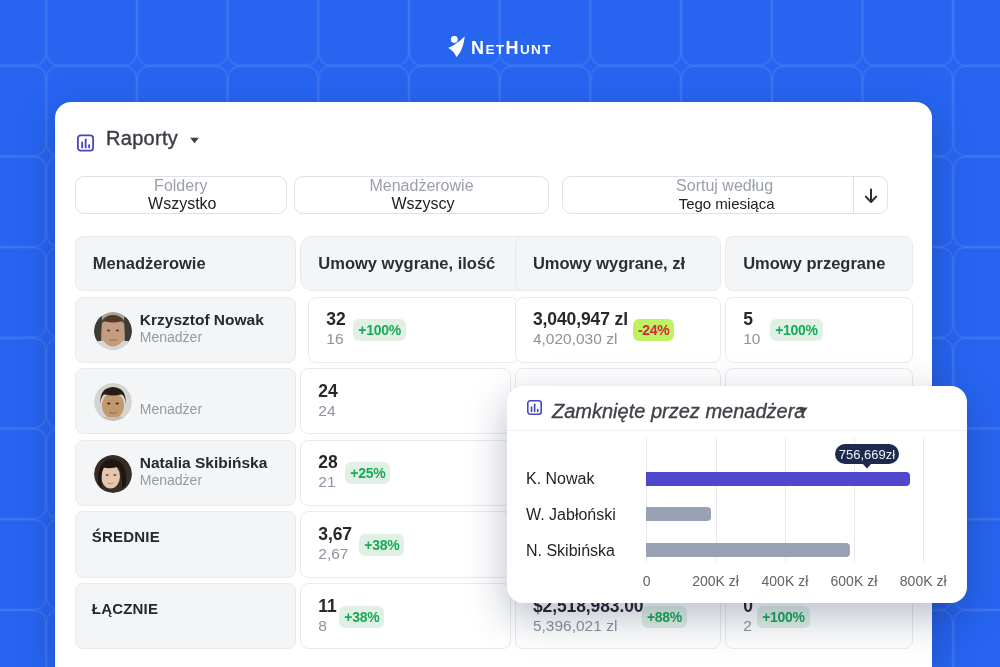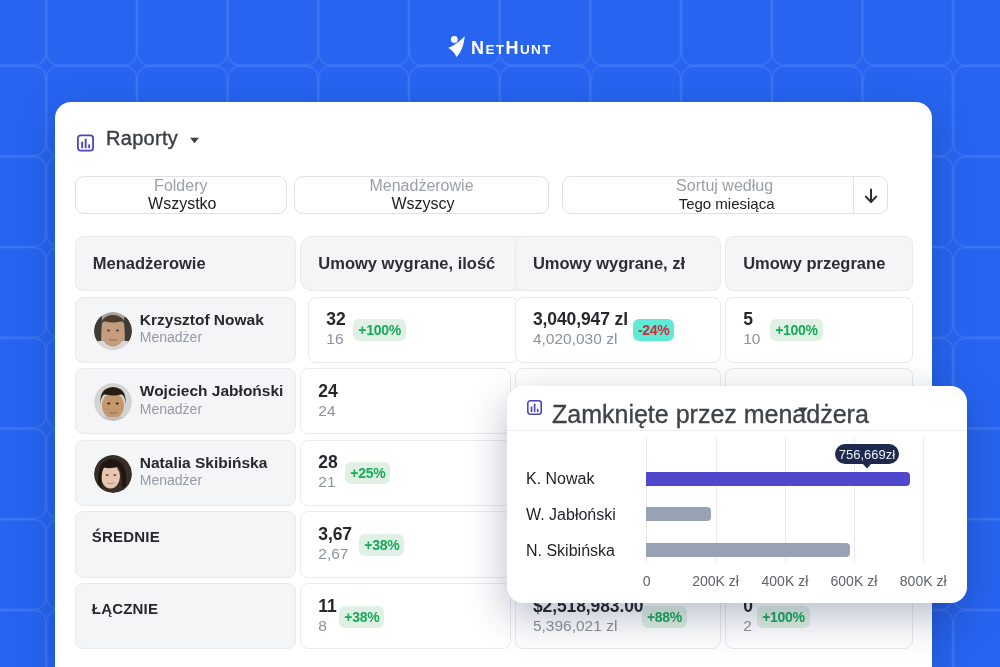--- a/index.html
+++ b/index.html
@@ -23,31 +23,31 @@
   .cell { position:absolute; border:1px solid #e9eaee; border-radius:8px; background:#fff; }
   .cgray { background:#f4f5f7; }
   .hcell { font-size:16.5px; font-weight:bold; color:#2b2e33; display:flex; align-items:center; padding-left:17px; }
 
   .num { position:absolute; left:17px; top:11.5px; }
   .n1 { font-size:17.5px; font-weight:bold; color:#26282c; line-height:20px; letter-spacing:-0.1px; }
   .n2 { font-size:15.5px; color:#8d939c; line-height:19px; }
   .badge { position:absolute; top:21.5px; height:22px; border-radius:6px; font-size:14px; font-weight:bold; letter-spacing:-0.3px;
            display:flex; align-items:center; padding:0 5px; }
   .bg-g { background:#e1f0e4; color:#15ab58; }
-  .bg-r { background:#5eead4; color:#cf2b38; }
+  .bg-r { background:#bef264; color:#cf2b38; }
 
   .pname { position:absolute; left:64px; top:12px; font-size:15.5px; font-weight:bold; color:#26282c; line-height:20px; white-space:nowrap; }
   .psub  { position:absolute; left:64px; top:30.5px; font-size:14px; color:#949aa3; line-height:18px; }
   .avatar { position:absolute; left:18px; top:14px; width:38px; height:38px; border-radius:50%; overflow:hidden; }
   .rowlabel { position:absolute; left:16px; top:16px; font-size:15px; font-weight:bold; color:#26282c; letter-spacing:0.2px; }
 
   .chartcard { position:absolute; left:507px; top:386px; width:460px; height:217px; background:#fff;
                border-radius:16px; box-shadow:0 14px 40px rgba(20,35,80,0.30); z-index:5; }
   .chead { border-bottom:1px solid #edeff2; height:45px; position:relative; }
-  .ctitle { position:absolute; left:45px; top:13.5px; font-size:25px; color:#3f4349; -webkit-text-stroke:0.35px #3f4349; }
+  .ctitle { position:absolute; left:45px; top:13.5px; font-size:20px; color:#3f4349;font-style:italic; -webkit-text-stroke:0.35px #3f4349; }
   .clabel { position:absolute; left:19px; font-size:16px; color:#1f2125; }
   .gridv { position:absolute; width:1px; top:52px; height:124px; background:#e8eaee; }
   .bar { position:absolute; left:139px; border-radius:0 4px 4px 0; }
   .axis { position:absolute; top:187px; font-size:14px; color:#5f6368; transform:translateX(-50%); white-space:nowrap; }
   .tooltip { position:absolute; left:328px; top:58px; width:64px; height:20px; background:#1d2a4e; border-radius:10px;
              color:#eef1f8; font-size:13px; display:flex; align-items:center; justify-content:center; }
 </style>
 </head>
 <body>
 
@@ -184,21 +184,20 @@
       <g clip-path="url(#c2)">
         <rect width="38" height="38" fill="#d4d4d2"></rect>
         <ellipse cx="19" cy="22.5" rx="11" ry="13" fill="#c3986e"></ellipse>
         <path d="M6.5,21 Q5,5 19,4 Q33,5 31.5,21 Q31,11 26.5,11.5 Q19.5,13.5 11.5,11.5 Q7,11 6.5,21 Z" fill="#271d13"></path>
         <ellipse cx="14.8" cy="20.5" rx="1.6" ry="0.9" fill="#33251a"></ellipse>
         <ellipse cx="23.2" cy="20.5" rx="1.6" ry="0.9" fill="#33251a"></ellipse>
         <path d="M15.5,29.5 Q19,31 22.5,29.5" stroke="#8d6850" stroke-width="1.1" fill="none"></path>
         <rect x="0" y="34" width="38" height="4" fill="#c0c0be"></rect>
       </g>
     </svg>
-    <div class="pname">Wojciech Jabłoński</div>
     <div class="psub">Menadżer</div>
   </div>
   <div class="cell" style="left:245.3px; top:266.1px; width:210.4px; height:66.3px;">
     <div class="num">
         <div class="n1">24</div>
         <div class="n2">24</div>
       </div>
   </div>
   <div class="cell" style="left:459.9px; top:266.1px; width:206.4px; height:66.3px;"></div>
   <div class="cell" style="left:670.2px; top:266.1px; width:187.5px; height:66.3px;"></div>

